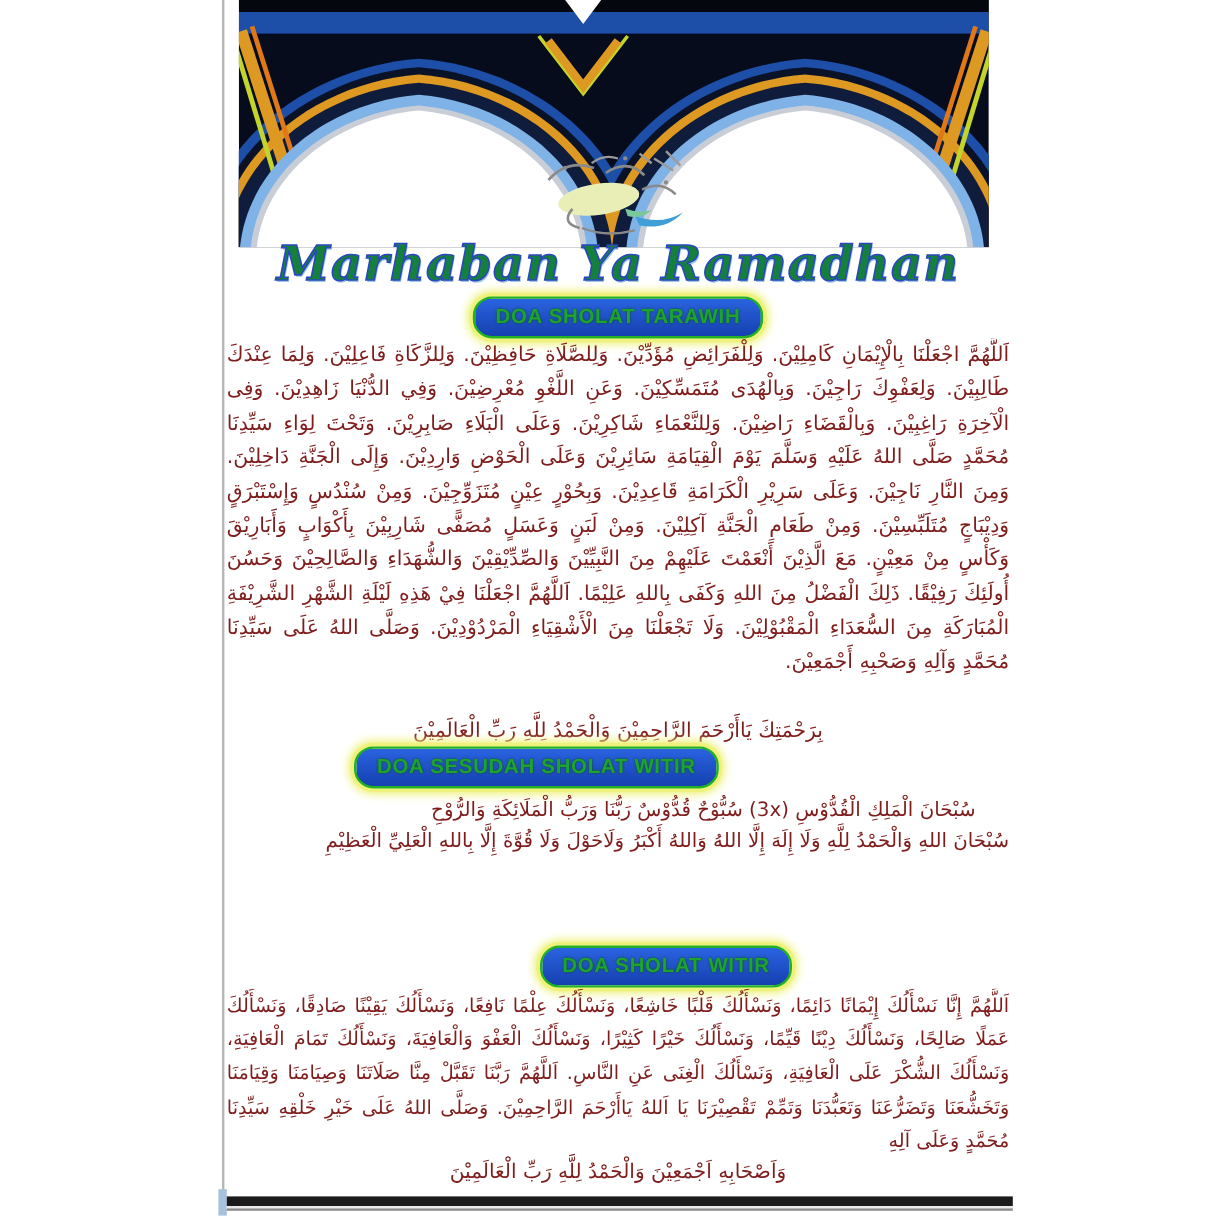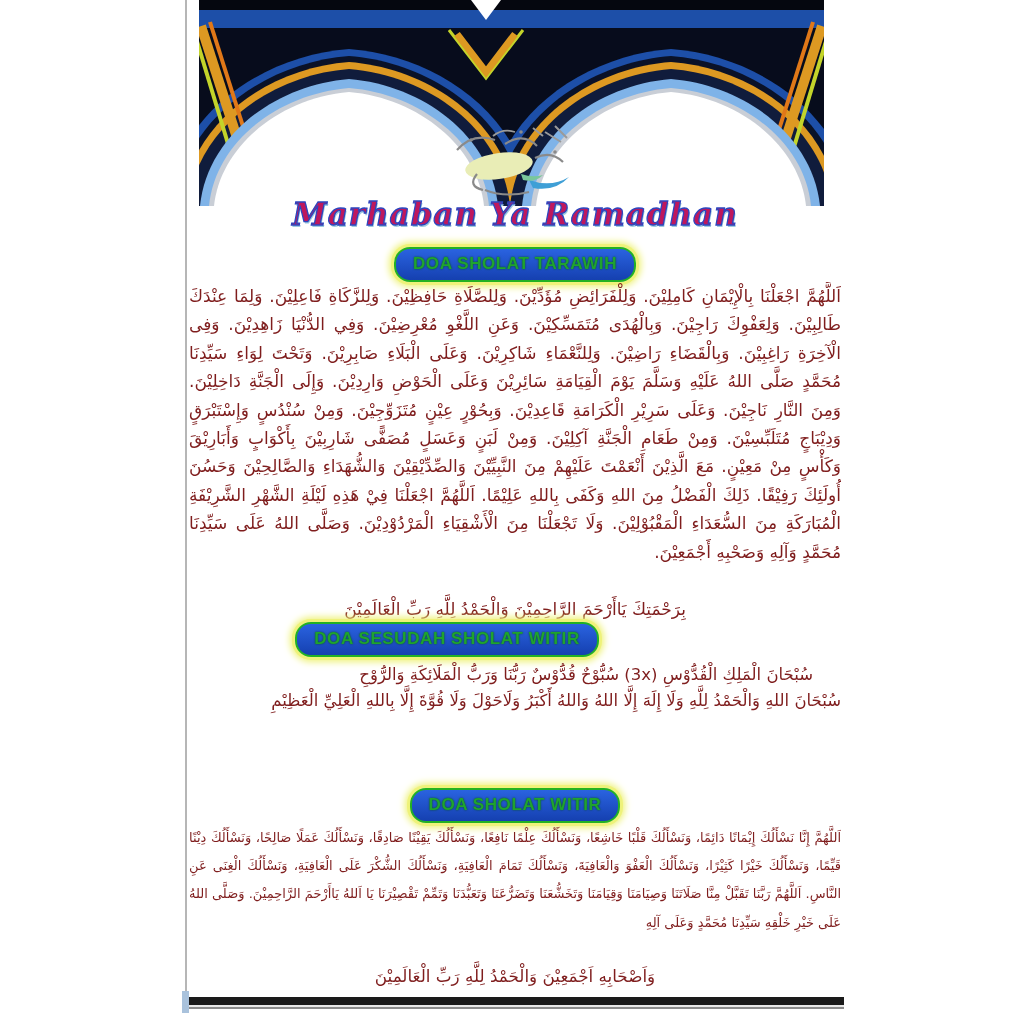--- a/index.html
+++ b/index.html
@@ -6,44 +6,44 @@
   body{
     width:1024px;height:1024px;background:#ffffff;position:relative;overflow:hidden;
     font-family:"DejaVu Sans", sans-serif;
   }
   .left-rule{position:absolute;left:185px;top:0;width:2px;height:1012px;background:#b6b6b6;}
   .corner-mark{position:absolute;left:182px;top:991px;width:7px;height:22px;background:#a9c2dc;}
   .header-art{position:absolute;left:199px;top:0;width:625px;height:206px;}
   .calligraphy{position:absolute;left:437px;top:118px;width:150px;height:86px;}
   .page-title{
     position:absolute;left:185px;top:196px;width:660px;margin:0;text-align:center;
-    font-family:"DejaVu Serif", serif;font-style:italic;font-weight:bold;font-size:31px;
-    color:#be185d;-webkit-text-stroke:1.3px #2b46c0;letter-spacing:1px;
+    font-family:"DejaVu Serif", serif;font-style:italic;font-weight:bold;font-size:40px;
+    color:#15803d;-webkit-text-stroke:1.3px #2b46c0;letter-spacing:1px;
     text-shadow:1px 2px 0 #9ecade;
   }
   .badge-row{position:absolute;left:185px;width:660px;text-align:center;}
   .badge-row.r1{top:247px;}
   .badge-row.r2{top:622px;transform:translateX(-68px);}
-  .badge-row.r3{top:788px;}
+  .badge-row.r3{top:788px;padding-left:40px;}
   .badge{
     display:inline-block;background:linear-gradient(#2a63e0,#1540b0);
     color:#1fa32f;font-family:Liberation Sans, sans-serif;font-weight:bold;font-size:17px;
     letter-spacing:0.6px;padding:5px 17px 6px;border:2px solid #23b123;border-radius:16px;
     box-shadow:0 0 0 3px #eef27a,0 0 7px 5px #eef27a;text-shadow:0 0 2px #0a4f0a;
   }
   .arab{
     position:absolute;left:189px;width:652px;direction:rtl;color:#7f1d1d;
     font-family:"DejaVu Sans", sans-serif;text-align:justify;
   }
   .body-1{top:282px;height:314px;overflow:hidden;font-size:17px;line-height:28.4px;}
   .closing-1{top:596px;text-align:center;font-size:17px;line-height:26px;}
   .body-2{top:662px;height:128px;overflow:hidden;font-size:16.5px;line-height:25.6px;}
   .body-2 p{margin:0;}
   .body-2 p.first{text-align:right;padding-right:28px;}
-  .body-3{top:824px;height:142px;overflow:hidden;font-size:13px;line-height:28.2px;}
+  .body-3{top:824px;height:142px;overflow:hidden;font-size:16px;line-height:28.2px;}
   .closing-3{top:963px;text-align:center;font-size:16.8px;line-height:27px;}
   .bottom-bar{position:absolute;left:189px;top:997px;width:655px;height:8px;background:#1a1a1a;}
   .bottom-line-light{position:absolute;left:189px;top:1005px;width:655px;height:2px;background:#e9e9e9;}
   .bottom-line-gray{position:absolute;left:189px;top:1007px;width:655px;height:2px;background:#8c8c8c;}
 </style>
 </head>
 <body>
 
 <div>
 

